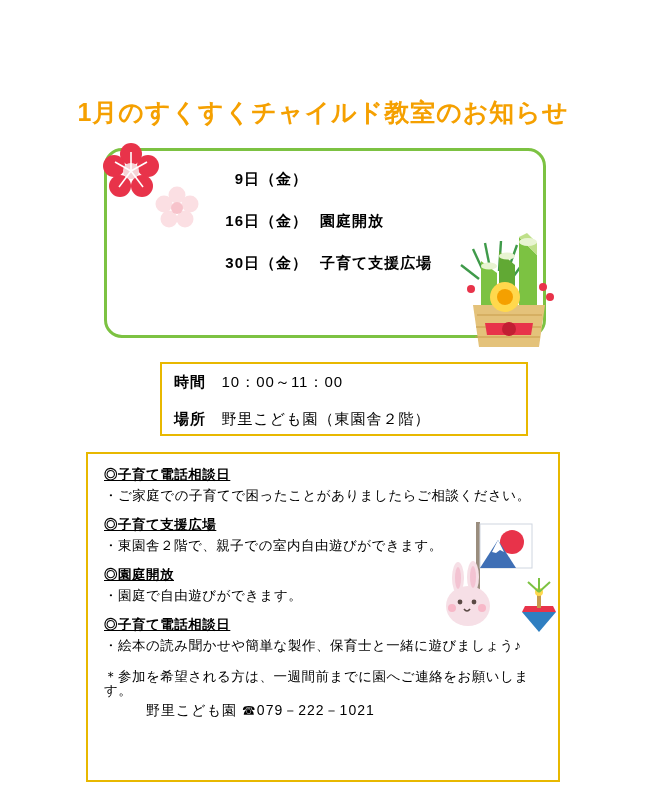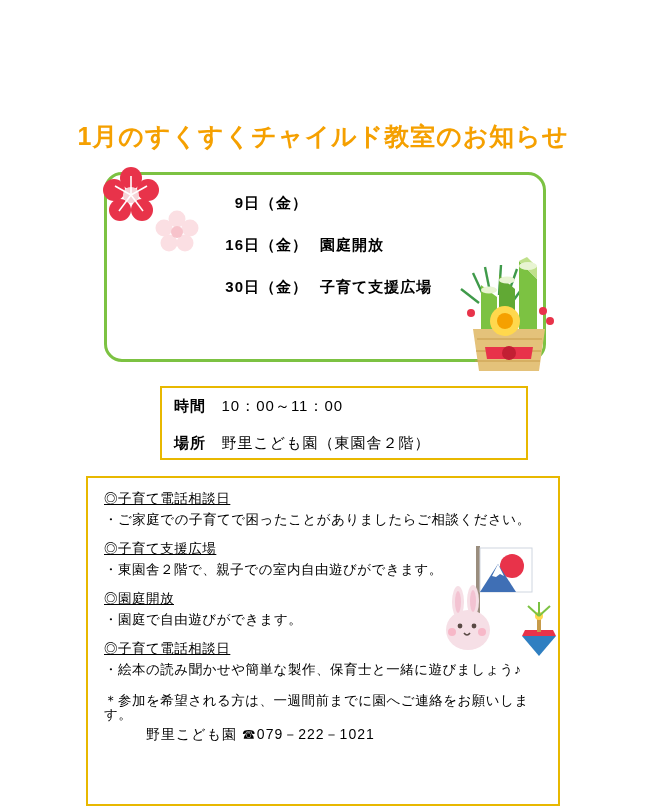--- a/index.html
+++ b/index.html
@@ -13,21 +13,20 @@
     font-family: "Liberation Sans", sans-serif;
     color: #000000;
     position: relative;
     overflow: hidden;
   }
 
   .page {
     position: relative;
     width: 646px;
     height: 720px;
-    margin-top: 24px;
   }
 
   
   .title {
     position: absolute;
     top: 96px;
     left: 0;
     width: 646px;
     text-align: center;
     font-size: 25px;
@@ -136,20 +135,21 @@
     padding: 16px 16px 0 18px;
     font-size: 13.5px;
     line-height: 1.0;
   }
   .sect { margin-bottom: 2px; }
   .sect-head {
     font-size: 13.5px;
     text-decoration: underline;
     margin: 0 0 7px 0;
     letter-spacing: 0.5px;
+    font-weight: bold;
   }
   .sect-body {
     font-size: 13.5px;
     margin: 0 0 16px 0;
     letter-spacing: 0.5px;
   }
   .note {
     font-size: 13.5px;
     margin: 18px 0 0 0;
     letter-spacing: 0.5px;

